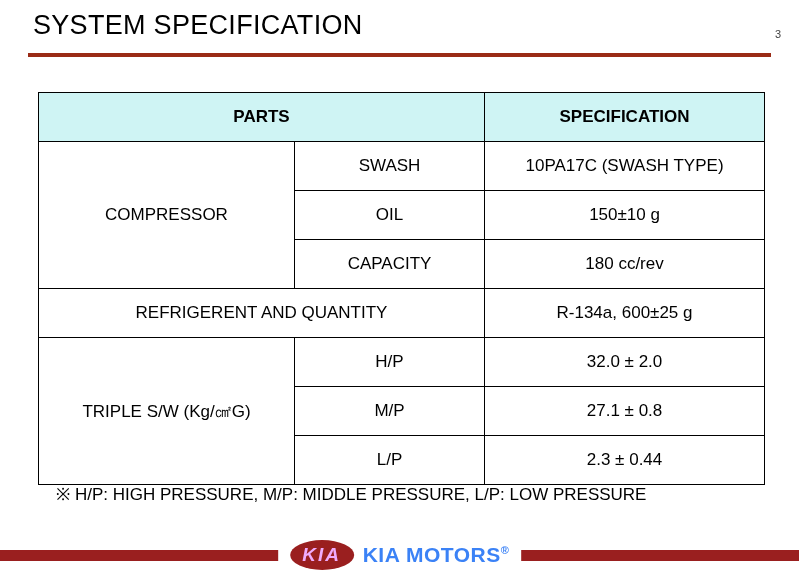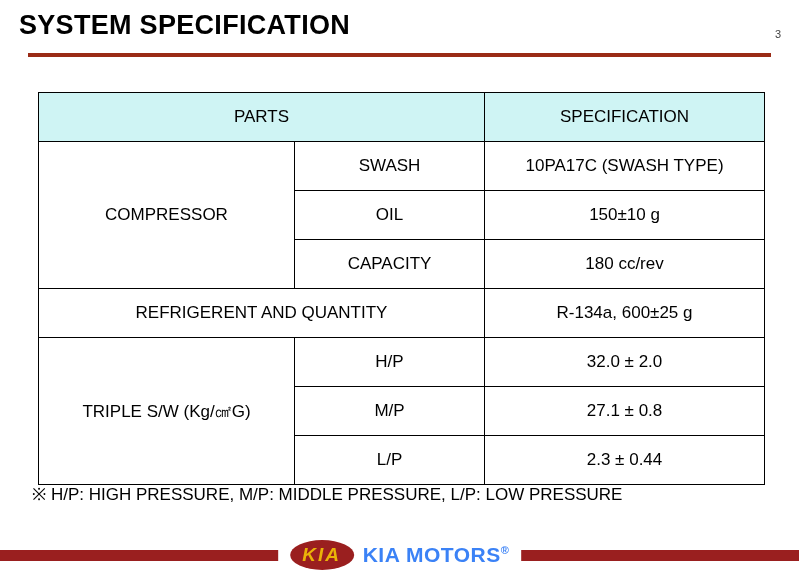--- a/index.html
+++ b/index.html
@@ -12,24 +12,24 @@
     background: #ffffff;
     font-family: "Liberation Sans", sans-serif;
     color: #000000;
     overflow: hidden;
     position: relative;
   }
 
   
   .slide-title {
     position: absolute;
-    left: 19px;
+    left: 33px;
     top: 10px;
     font-size: 27px;
-    font-weight: bold;
+    font-weight: normal;
     letter-spacing: 0.3px;
     color: #000000;
     white-space: nowrap;
   }
   .slide-number {
     position: absolute;
     right: 18px;
     top: 28px;
     font-size: 11px;
     color: #444444;
@@ -55,32 +55,32 @@
   .spec-table td {
     border: 1px solid #000000;
     text-align: center;
     vertical-align: middle;
     font-size: 17px;
     height: 48px;
     padding: 0 6px;
   }
   .hdr {
     background: #cff4f4;
-    font-weight: normal;
+    font-weight: bold;
     font-size: 17px;
     height: 42px;
   }
   .col-a { width: 256px; }
   .col-b { width: 190px; }
   .col-c { width: 280px; }
 
   
   .footnote {
     position: absolute;
-    left: 32px;
+    left: 56px;
     top: 482px;
     font-size: 17px;
     white-space: nowrap;
   }
 
   
   .bottom-bar {
     position: absolute;
     left: 0;
     bottom: 22px;
@@ -98,21 +98,21 @@
     align-items: center;
     gap: 9px;
     background: #ffffff;
     padding: 0 12px;
   }
   .kia-oval {
     width: 64px;
     height: 30px;
     border-radius: 50%;
     background: #9a1f1f;
-    color: #eab308;
+    color: #f0abfc;
     font-size: 19px;
     font-weight: bold;
     font-style: italic;
     letter-spacing: 2px;
     display: flex;
     align-items: center;
     justify-content: center;
   }
   .kia-motors {
     font-size: 21px;

